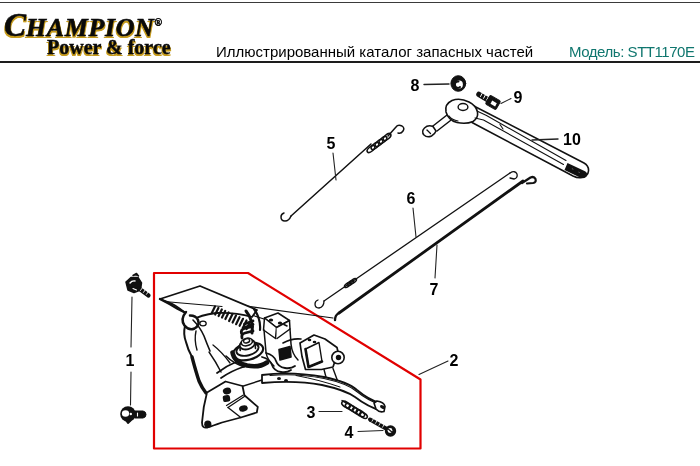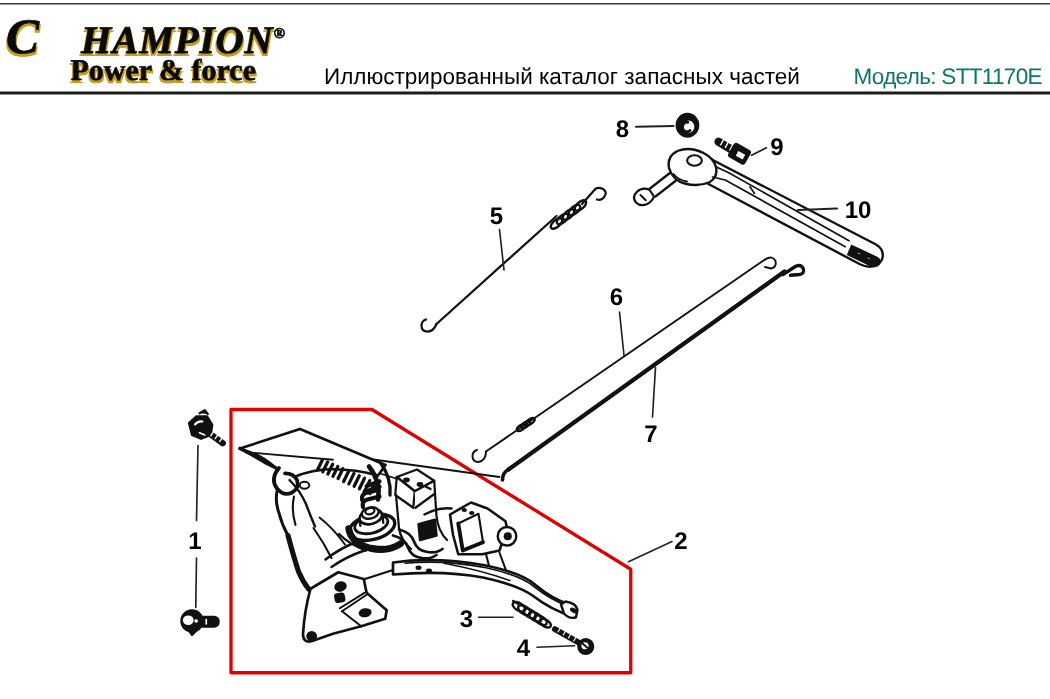--- a/index.html
+++ b/index.html
@@ -1,20 +1,20 @@
 <!DOCTYPE html>
 <html><head>
 <meta charset="utf-8">
 <style>
 html,body{margin:0;padding:0;width:700px;height:466px;background:#ffffff;overflow:hidden;}
 body{font-family:"Liberation Sans",sans-serif;position:relative;color:#000;}
 .abs{position:absolute;}
 #champ{left:4px;top:7px;-webkit-text-stroke:0.5px #0a0a0a;font-family:"Liberation Serif",serif;font-weight:bold;font-style:italic;white-space:nowrap;color:#0a0a0a;}
 #champ .c1{font-size:33px;letter-spacing:0px;}
-#champ .c2{font-size:26px;letter-spacing:0.6px;margin-left:28px;}
+#champ .c2{font-size:26px;letter-spacing:0.6px;}
 #champ .sh{text-shadow:-1px 2px 0 #c79c1e,1px 2px 0 #c79c1e,0 2px 0 #c79c1e;}
 #pf{left:47px;top:36px;-webkit-text-stroke:0.4px #0a0a0a;font-family:"Liberation Serif",serif;font-weight:bold;font-size:20px;letter-spacing:0px;color:#0a0a0a;text-shadow:-1px 2px 0 #c79c1e,1px 2px 0 #c79c1e,0 2px 0 #c79c1e;white-space:nowrap;}
 #title{left:216px;top:43px;font-size:15px;color:#000;white-space:nowrap;}
 #model{left:569px;top:43px;font-size:15px;letter-spacing:-0.45px;color:#0f766e;white-space:nowrap;}
 </style>
 </head>
 <body>
 <div class="abs" style="left:0;top:2px;width:700px;height:1px;background:#3a3a3a;"></div>
 <div class="abs" id="champ"><span class="c1 sh">C</span><span class="c2 sh">HAMPION</span><span style="font-size:10px;vertical-align:10px;">®</span></div>
 <div class="abs" id="pf">Power &amp; force</div>

